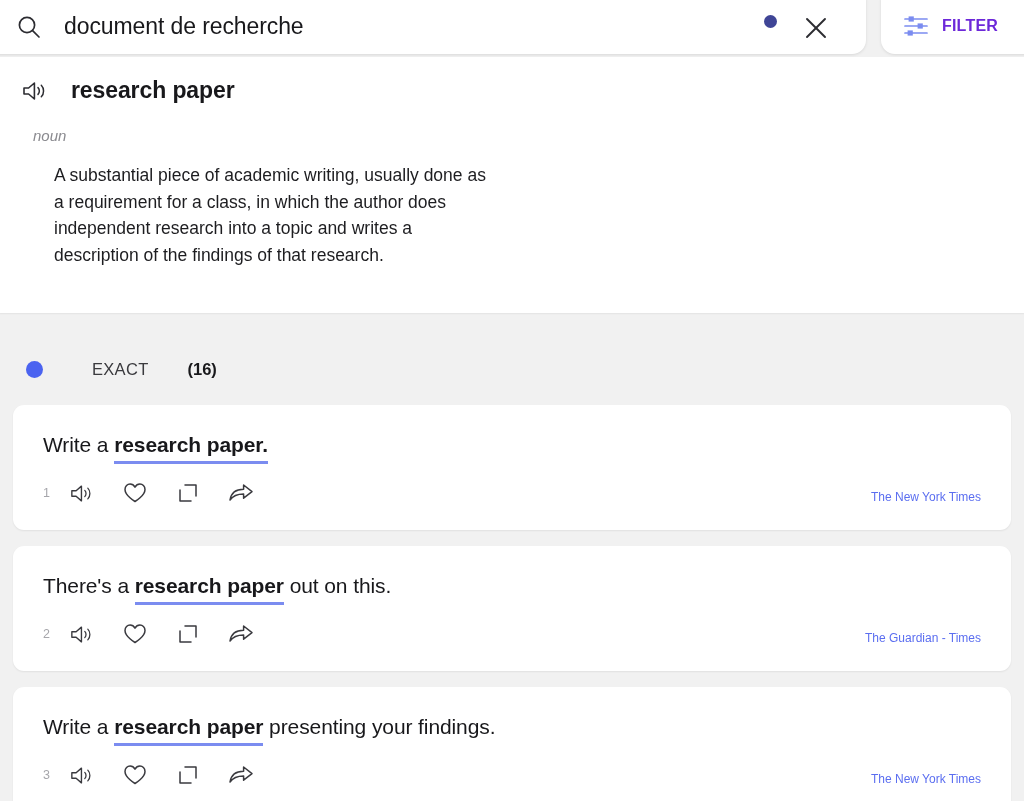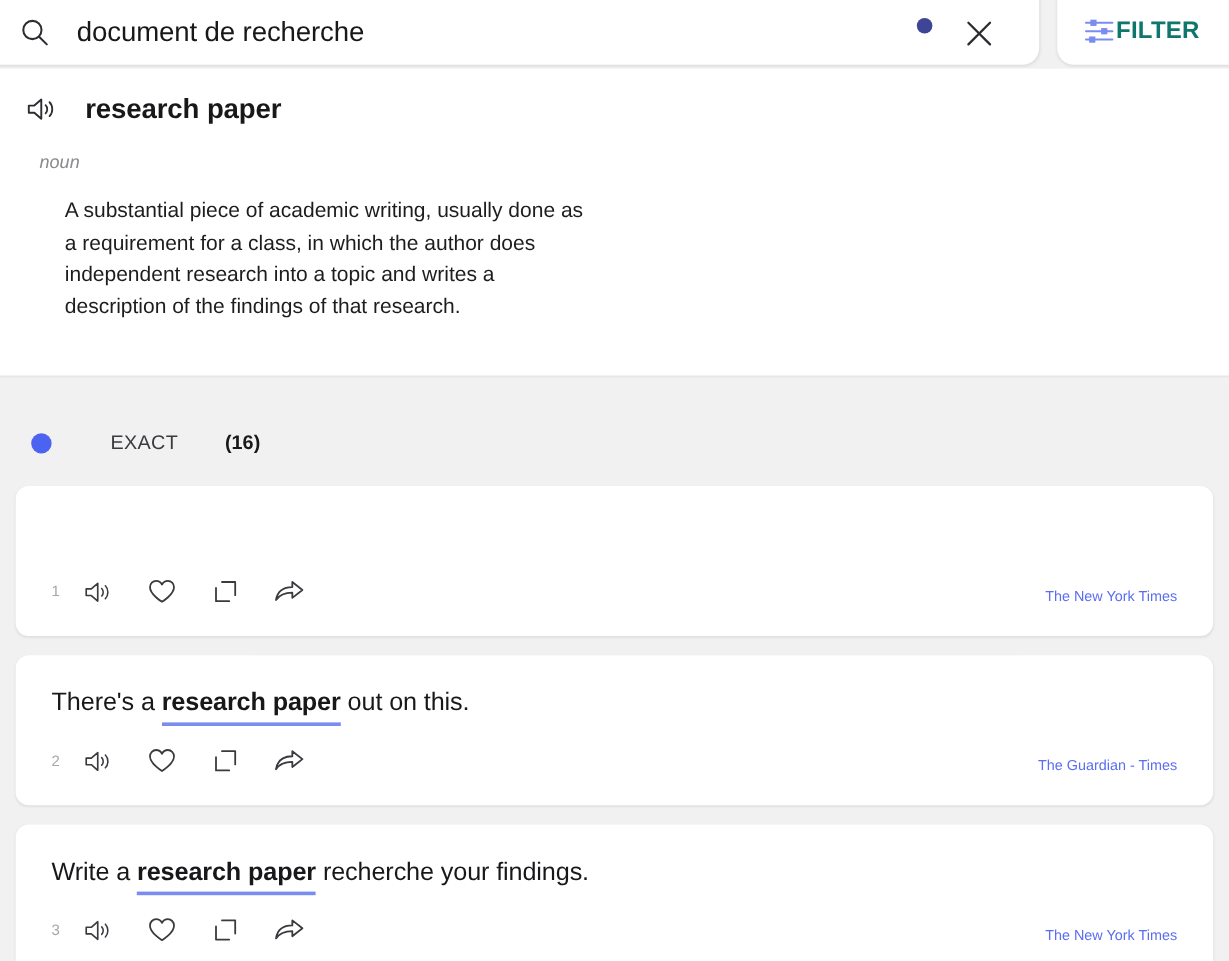--- a/index.html
+++ b/index.html
@@ -100,25 +100,25 @@
   }
   .filter-icon {
     margin-left: 21px;
     width: 28px;
     height: 28px;
     display: flex;
     align-items: center;
     margin-top: 12px;
   }
   .filter-label {
-    margin-left: 0;
+    margin-left: 12px;
     margin-top: 12px;
-    font-size: 20px;
+    font-size: 16px;
     font-weight: bold;
-    color: #0f766e;
+    color: #6d28d9;
     letter-spacing: 0.2px;
   }
 
   
   .defcard {
     position: absolute;
     left: -14px;
     top: 57px;
     width: 1052px;
     background: #ffffff;
@@ -317,20 +317,21 @@
 <div class="results">
 
   <div class="exact-head">
     <span class="exact-dot"></span>
     <span class="exact-label">EXACT</span>
     <span class="exact-count">(16)</span>
   </div>
 
   <div id="results-list">
       <div class="rescard">
+        <div class="res-sentence"><span>Write a </span><span class="hl">research paper.</span><span></span></div>
         <div class="res-actions">
           <span class="res-index">1</span>
           <span class="act">
             <svg width="24" height="21" viewBox="0 0 26 22" fill="none">
               <path d="M2 8 L6.6 8 L12.4 3 L12.4 19 L6.6 14 L2 14 Z" stroke="#3a3a3f" stroke-width="1.5" stroke-linejoin="round" fill="none"></path>
               <path d="M16 7.6 C17.8 9.4 17.8 12.6 16 14.4" stroke="#3a3a3f" stroke-width="1.4" stroke-linecap="round"></path>
               <path d="M19.3 5.2 C22.3 8.2 22.3 13.8 19.3 16.8" stroke="#3a3a3f" stroke-width="1.4" stroke-linecap="round"></path>
             </svg>
           </span>
           <span class="act">
@@ -376,21 +377,21 @@
           </span>
           <span class="act">
             <svg width="26" height="22" viewBox="0 0 26 22" fill="none">
               <path d="M2 18 C3.2 10.4 8.2 7.2 15.6 7.2 L15.6 3 L24 9.6 L15.6 16.2 L15.6 11.9 C9.6 11.9 5 13.6 2 18 Z" stroke="#3a3a3f" stroke-width="1.5" stroke-linejoin="round" fill="none"></path>
             </svg>
           </span>
         </div>
         <span class="res-source">The Guardian - Times</span>
       </div>
       <div class="rescard">
-        <div class="res-sentence"><span>Write a </span><span class="hl">research paper</span><span> recherche your findings.</span></div>
+        <div class="res-sentence"><span>Write a </span><span class="hl">research paper</span><span> presenting your findings.</span></div>
         <div class="res-actions">
           <span class="res-index">3</span>
           <span class="act">
             <svg width="24" height="21" viewBox="0 0 26 22" fill="none">
               <path d="M2 8 L6.6 8 L12.4 3 L12.4 19 L6.6 14 L2 14 Z" stroke="#3a3a3f" stroke-width="1.5" stroke-linejoin="round" fill="none"></path>
               <path d="M16 7.6 C17.8 9.4 17.8 12.6 16 14.4" stroke="#3a3a3f" stroke-width="1.4" stroke-linecap="round"></path>
               <path d="M19.3 5.2 C22.3 8.2 22.3 13.8 19.3 16.8" stroke="#3a3a3f" stroke-width="1.4" stroke-linecap="round"></path>
             </svg>
           </span>
           <span class="act">

